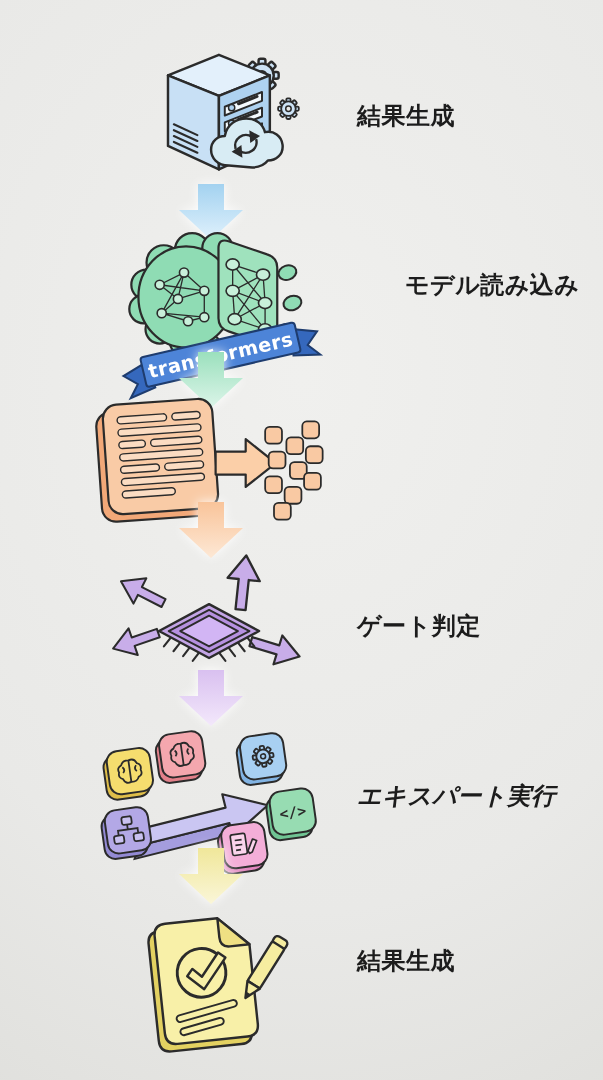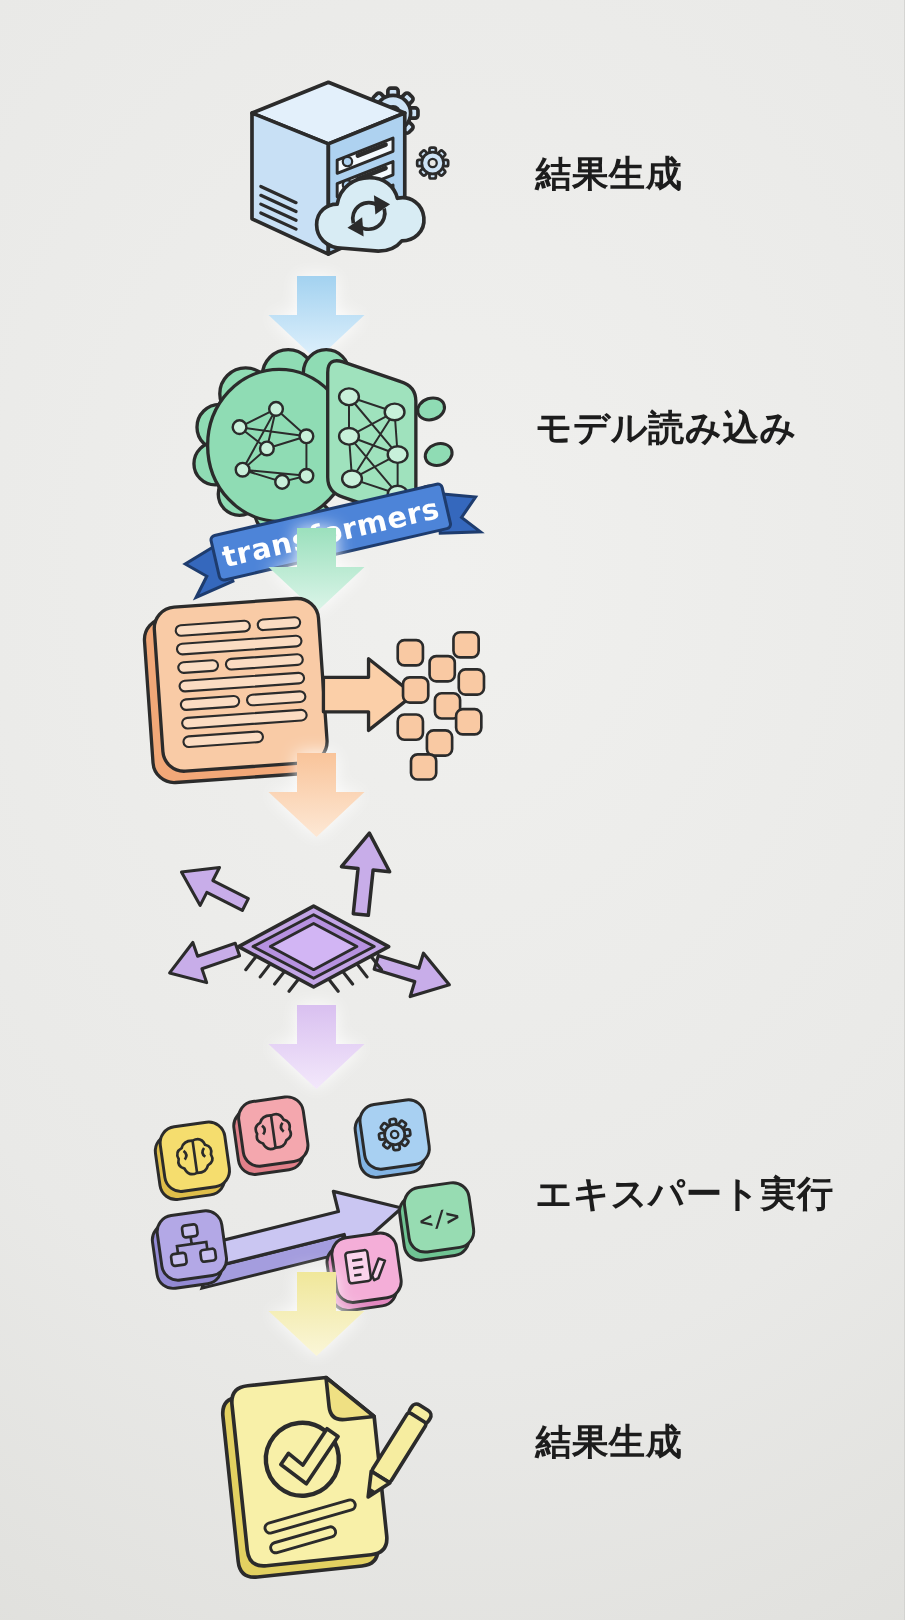--- a/index.html
+++ b/index.html
@@ -138,21 +138,21 @@
           <ellipse cx="144" cy="102" rx="6.5" ry="5.5"></ellipse>
       </g>
       <g transform="rotate(-13 100 127)">
         <polygon points="26,118 2,126 14,137 4,149 30,144" fill="#3568bd" stroke="#1e3c6e" stroke-width="2"></polygon>
         <polygon points="174,118 198,126 186,137 196,149 170,144" fill="#3568bd" stroke="#1e3c6e" stroke-width="2"></polygon>
         <rect x="22" y="112" width="156" height="30" rx="3" fill="#4d84d8" stroke="#1e3c6e" stroke-width="2"></rect>
         <text x="100" y="134" text-anchor="middle" font-size="19" font-weight="bold" letter-spacing="0.5" fill="#ffffff" font-family="DejaVu Sans, sans-serif">transformers</text>
       </g>
     </svg>
   </div>
-  <div class="step-label" style="top:269px;">モデル読み込み</div>
+  <div class="step-label" style="top:269px;margin-left:48px;">モデル読み込み</div>
 
   <div class="connector" style="left:177px; top:352px;">
     <svg viewBox="0 0 68 58">
       <defs>
           <linearGradient id="cg2" x1="0" y1="0" x2="0" y2="1">
         <stop offset="0" stop-color="#9be0bd"></stop>
             <stop offset="1" stop-color="#dcf5e9"></stop>
       </linearGradient>
         </defs>
       <polygon points="21,0 47,0 47,26 66,26 34,56 2,26 21,26" fill="url(#cg2)"></polygon>
@@ -218,20 +218,21 @@
       </g>
       <g stroke="#2b2b2b" stroke-linejoin="round">
         <path d="M78,85 l-7,9 M88,90 l-7,9 M98,95 l-7,9 M108,100 l-7,9
                  M128,100 l7,9 M138,95 l7,9 M148,90 l7,9 M158,85 l7,9" stroke-width="2.2" stroke-linecap="round" fill="none"></path>
         <polygon points="118,50 170,78 118,106 66,78" fill="#c3a5e6" stroke-width="2.5"></polygon>
         <polygon points="118,56 160,78 118,100 76,78" fill="#b691e0" stroke-width="2"></polygon>
         <polygon points="118,62 148,78 118,94 88,78" fill="#d2b5f4" stroke-width="2"></polygon>
       </g>
     </svg>
   </div>
+  <div class="step-label" style="top:610px;">ゲート判定</div>
 
   <div class="connector" style="left:177px; top:670px;">
     <svg viewBox="0 0 68 58">
       <defs>
           <linearGradient id="cg4" x1="0" y1="0" x2="0" y2="1">
         <stop offset="0" stop-color="#d9c0f0"></stop>
             <stop offset="1" stop-color="#f3e8fb"></stop>
       </linearGradient>
         </defs>
       <polygon points="21,0 47,0 47,26 66,26 34,56 2,26 21,26" fill="url(#cg4)"></polygon>
@@ -299,21 +300,21 @@
         <rect x="-4" y="5" width="44" height="44" rx="11" fill="#e287bf" stroke="#2b2b2b" stroke-width="2"></rect>
         <rect x="0" y="0" width="44" height="44" rx="11" fill="#f4aed8" stroke="#2b2b2b" stroke-width="2"></rect>
         <g stroke="#2b2b2b" stroke-width="1.7">
           <rect x="9" y="10" width="15" height="21" rx="2" fill="#fbd4ec"></rect>
           <path d="M13,16 h7 M13,21 h7 M13,26 h5" fill="none"></path>
           <path d="M26,31 l3,-1 6,-11 -4,-2 -6,11 z" fill="#fbd4ec" stroke-linejoin="round"></path>
         </g>
       </g>
     </svg>
   </div>
-  <div class="step-label" style="top:780px;">エキスパート実行</div>
+  <div class="step-label" style="top:780px;font-style:italic;">エキスパート実行</div>
 
   <div class="connector" style="left:177px; top:848px;">
     <svg viewBox="0 0 68 58">
       <defs>
           <linearGradient id="cg5" x1="0" y1="0" x2="0" y2="1">
         <stop offset="0" stop-color="#f0e79a"></stop>
             <stop offset="1" stop-color="#faf6d8"></stop>
       </linearGradient>
         </defs>
       <polygon points="21,0 47,0 47,26 66,26 34,56 2,26 21,26" fill="url(#cg5)"></polygon>

